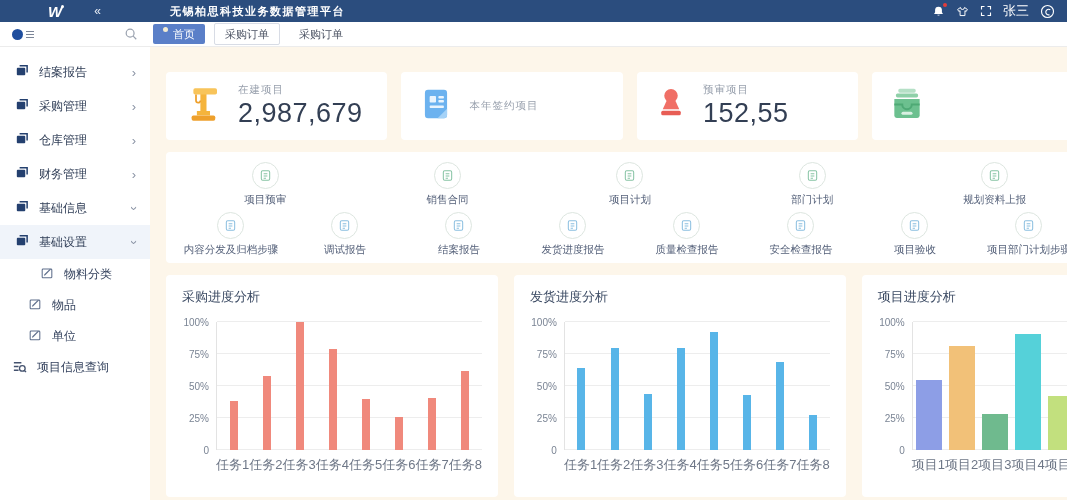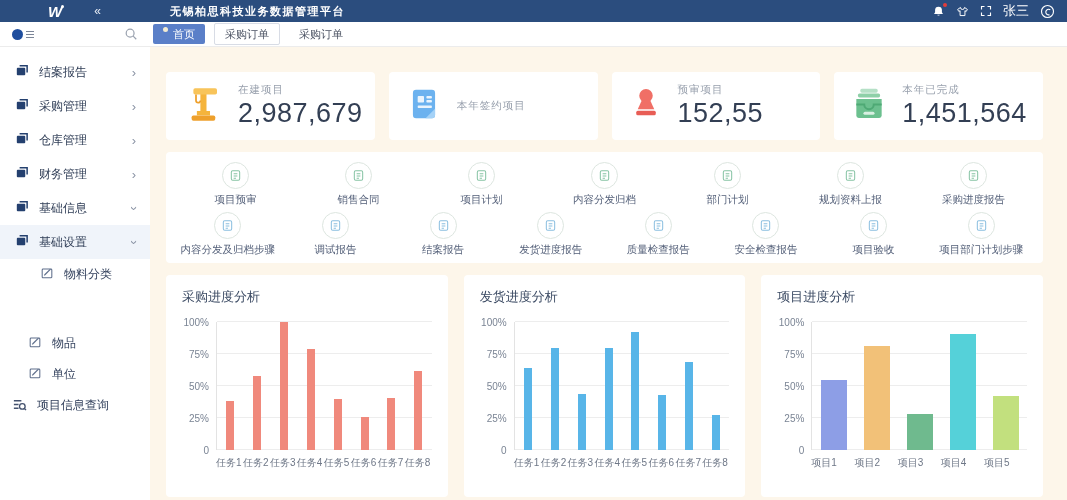--- a/index.html
+++ b/index.html
@@ -54,21 +54,21 @@
   .chartcard{flex:1;background:#fff;border-radius:4px;height:222px;padding:13px 16px 0}
   .ctitle{font-size:13px;color:#3b4a63}
   .cbody{display:flex;margin-top:16px}
   .yaxis{width:34px;flex:none;position:relative;height:128px}
   .ylab{position:absolute;right:7px;font-size:10px;color:#7a8494;transform:translateY(-50%)}
   .plot{flex:1;height:128px;position:relative;border-left:1px solid #e3e3e3}
   .grid{position:absolute;left:0;right:0;height:1px;background:#ededed}
   .bars{position:absolute;left:0;right:0;top:0;bottom:0;display:flex;align-items:flex-end}
   .slot{flex:1;display:flex;justify-content:center;align-items:flex-end;height:100%}
   .xrow{display:flex;margin-left:34px;margin-top:6px}
-  .xlab{flex:1;text-align:left;font-size:10px;color:#6e7787;white-space:nowrap}
+  .xlab{flex:1;text-align:left;font-size:13px;color:#6e7787;white-space:nowrap}
 </style>
 </head>
 <body>
 
 <div class="topbar">
   <div class="topbar-left">
     <span class="logo"><span>W</span><span class="logo-dot"></span></span>
     <span class="collapse">«</span>
   </div>
   <span class="app-title">无锡柏思科技业务数据管理平台</span>
@@ -181,21 +181,21 @@
         <span class="lbl">基础设置</span>
         <span class="chev down">›</span>
       </div>
       <div class="sub-item" style="padding-left: 40px;">
         <span><svg width="14" height="14" viewBox="0 0 16 16" fill="none" stroke="#5f6f8c" stroke-width="1.2">
             <rect x="2.5" y="3.5" width="11" height="10" rx="1"></rect>
             <path d="M6 10.5 12.5 4l-1-1L5 9.5l-.5 1.5z" fill="#5f6f8c" stroke="none"></path>
           </svg></span>
         <span class="lbl">物料分类</span>
       </div>
-      <div class="sub-item" style="padding-left: 28px; margin-top: 38px;">
+      <div class="sub-item" style="padding-left: 28px;">
         <span><svg width="14" height="14" viewBox="0 0 16 16" fill="none" stroke="#5f6f8c" stroke-width="1.2">
             <rect x="2.5" y="3.5" width="11" height="10" rx="1"></rect>
             <path d="M6 10.5 12.5 4l-1-1L5 9.5l-.5 1.5z" fill="#5f6f8c" stroke="none"></path>
           </svg></span>
         <span class="lbl">物品</span>
       </div>
       <div class="sub-item" style="padding-left: 28px;">
         <span><svg width="14" height="14" viewBox="0 0 16 16" fill="none" stroke="#5f6f8c" stroke-width="1.2">
             <rect x="2.5" y="3.5" width="11" height="10" rx="1"></rect>
             <path d="M6 10.5 12.5 4l-1-1L5 9.5l-.5 1.5z" fill="#5f6f8c" stroke="none"></path>
@@ -251,24 +251,20 @@
           </div>
         </div>
         <div class="stat">
           <span><svg width="38" height="37" viewBox="0 0 48 46">
               <rect x="13" y="3" width="22" height="5" rx="2" fill="#b5e0c6"></rect>
               <rect x="10" y="9" width="28" height="5" rx="2" fill="#8ed0a8"></rect>
               <path d="M8 16h32v21a3 3 0 0 1-3 3H11a3 3 0 0 1-3-3z" fill="#6cc08f"></path>
               <path d="M8 23h10a6 6 0 0 0 12 0h10" fill="none" stroke="#4ea975" stroke-width="2.5"></path>
               <rect x="17" y="32" width="14" height="4" rx="2" fill="#d9f0e2"></rect>
             </svg></span>
-          <div class="txt">
-            <div class="lab">本年已完成</div>
-            <div class="val">1,451,564</div>
-          </div>
         </div>
       </div>
     <div class="quick" id="quick">
         <div class="qrow">
           <div class="qitem">
             <span class="qcircle" style="color: rgb(134, 195, 164);">
               <svg width="13" height="13" viewBox="0 0 14 14" fill="none" stroke="currentColor" stroke-width="1.1">
                 <rect x="2.5" y="2" width="9" height="10" rx="1.5"></rect>
                 <path d="M5 5h4M5 7.5h4M5 10h2.5"></path>
               </svg>
@@ -293,48 +289,30 @@
             </span>
             <span class="qlabel">项目计划</span>
           </div>
           <div class="qitem">
             <span class="qcircle" style="color: rgb(134, 195, 164);">
               <svg width="13" height="13" viewBox="0 0 14 14" fill="none" stroke="currentColor" stroke-width="1.1">
                 <rect x="2.5" y="2" width="9" height="10" rx="1.5"></rect>
                 <path d="M5 5h4M5 7.5h4M5 10h2.5"></path>
               </svg>
             </span>
-            <span class="qlabel">内容分发归档</span>
+            <span class="qlabel">部门计划</span>
           </div>
           <div class="qitem">
             <span class="qcircle" style="color: rgb(134, 195, 164);">
               <svg width="13" height="13" viewBox="0 0 14 14" fill="none" stroke="currentColor" stroke-width="1.1">
                 <rect x="2.5" y="2" width="9" height="10" rx="1.5"></rect>
                 <path d="M5 5h4M5 7.5h4M5 10h2.5"></path>
               </svg>
             </span>
-            <span class="qlabel">部门计划</span>
-          </div>
-          <div class="qitem">
-            <span class="qcircle" style="color: rgb(134, 195, 164);">
-              <svg width="13" height="13" viewBox="0 0 14 14" fill="none" stroke="currentColor" stroke-width="1.1">
-                <rect x="2.5" y="2" width="9" height="10" rx="1.5"></rect>
-                <path d="M5 5h4M5 7.5h4M5 10h2.5"></path>
-              </svg>
-            </span>
             <span class="qlabel">规划资料上报</span>
-          </div>
-          <div class="qitem">
-            <span class="qcircle" style="color: rgb(134, 195, 164);">
-              <svg width="13" height="13" viewBox="0 0 14 14" fill="none" stroke="currentColor" stroke-width="1.1">
-                <rect x="2.5" y="2" width="9" height="10" rx="1.5"></rect>
-                <path d="M5 5h4M5 7.5h4M5 10h2.5"></path>
-              </svg>
-            </span>
-            <span class="qlabel">采购进度报告</span>
           </div>
         </div>
         <div class="qrow">
           <div class="qitem">
             <span class="qcircle" style="color: rgb(139, 191, 224);">
               <svg width="13" height="13" viewBox="0 0 14 14" fill="none" stroke="currentColor" stroke-width="1.1">
                 <rect x="2.5" y="2" width="9" height="10" rx="1.5"></rect>
                 <path d="M5 5h4M5 7.5h4M5 10h2.5"></path>
               </svg>
             </span>

